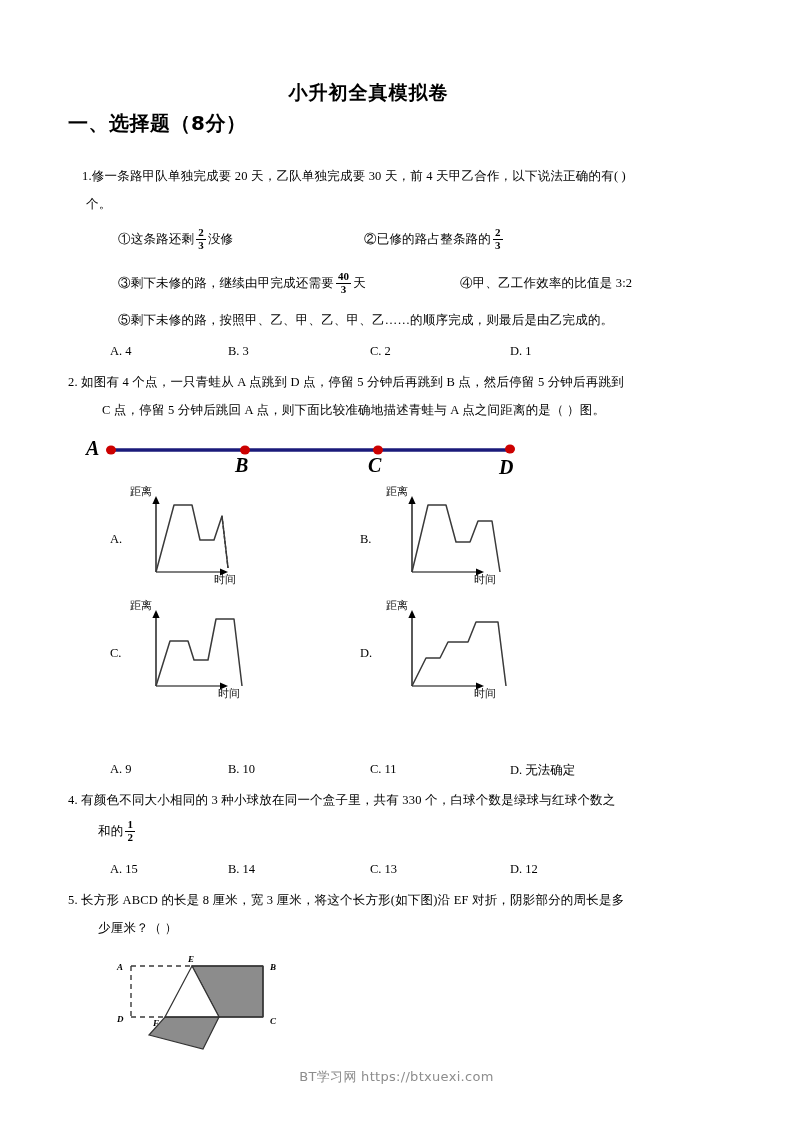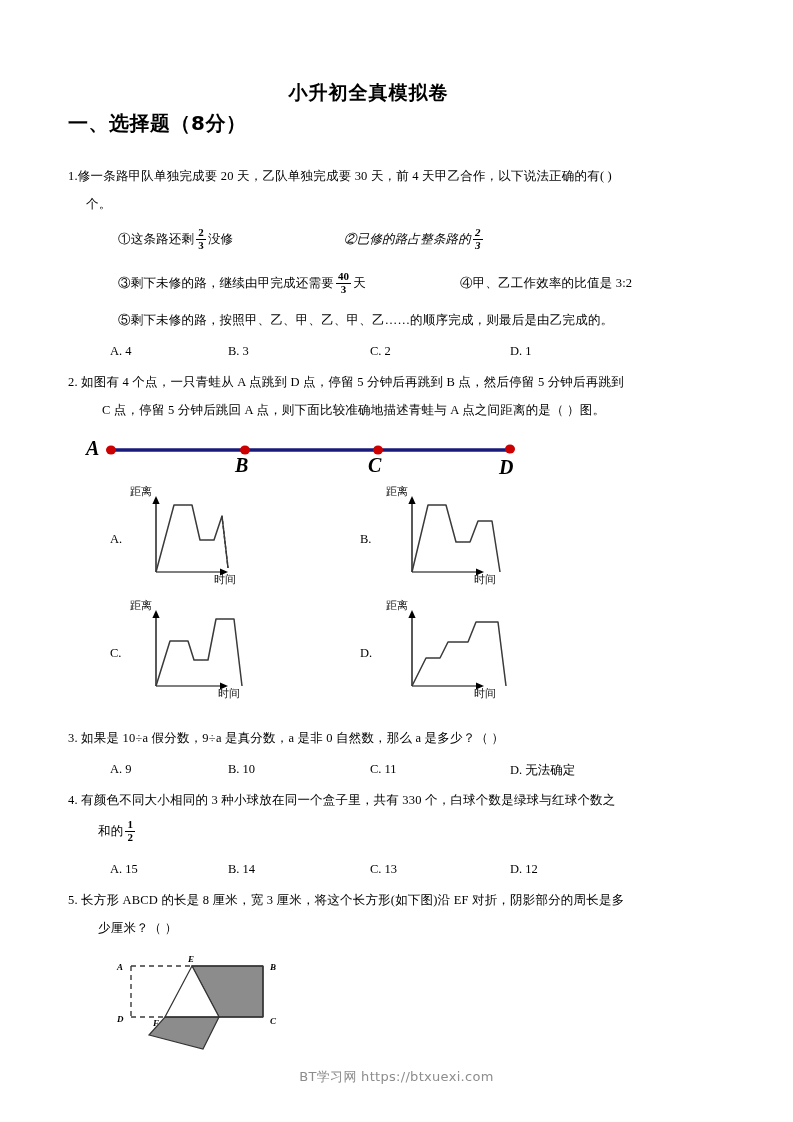--- a/index.html
+++ b/index.html
@@ -118,29 +118,29 @@
 </style>
 </head>
 <body>
 
 <div class="page">
 
   <div class="doc-title">小升初全真模拟卷</div>
 
   <div class="section-heading">一、选择题（8分）</div>
 
-  <div class="qline" style="left:68px; top:168px;font-family:Liberation Serif, serif;">
+  <div class="qline" style="left:82px; top:168px;font-family:Liberation Serif, serif;">
     <span class="qnum">1.</span><span>修一条路甲队单独完成要 20 天，乙队单独完成要 30 天，前 4 天甲乙合作，以下说法正确的有(      )</span>
   </div>
   <div class="qline" style="left:86px; top:196px;">个。</div>
 
   <div class="qline" style="left:118px; top:228px;">
     <span>①这条路还剩</span><span class="frac"><span class="num">2</span><span class="den">3</span></span><span>没修</span>
   </div>
-  <div class="qline" style="left:344px; top:228px;font-style:italic;">
+  <div class="qline" style="left:364px; top:228px;">
     <span>②已修的路占整条路的</span><span class="frac"><span class="num">2</span><span class="den">3</span></span>
   </div>
 
   <div class="qline" style="left:118px; top:272px;">
     <span>③剩下未修的路，继续由甲完成还需要</span><span class="frac"><span class="num">40</span><span class="den">3</span></span><span>天</span>
   </div>
   <div class="qline" style="left:460px; top:275px;">④甲、乙工作效率的比值是 3:2</div>
 
   <div class="qline" style="left:118px; top:312px;">⑤剩下未修的路，按照甲、乙、甲、乙、甲、乙……的顺序完成，则最后是由乙完成的。</div>
 
@@ -218,23 +218,20 @@
     <div class="axis-label" style="left:114px; top:84px;">时间</div>
     <svg width="180" height="106" viewBox="0 0 180 106">
       <line x1="52" y1="14" x2="52" y2="84" stroke="#000" stroke-width="1.3"></line>
       <polygon points="52,8 48.4,16 55.6,16" fill="#000"></polygon>
       <line x1="52" y1="84" x2="118" y2="84" stroke="#000" stroke-width="1.1"></line>
       <polygon points="124,84 116,80.4 116,87.6" fill="#000"></polygon>
       <polyline points="52,84 66,56 80,56 88,40 108,40 116,20 138,20 146,84" fill="none" stroke="#3a3a3a" stroke-width="1.5" stroke-linejoin="round"></polyline>
     </svg>
   </div>
 
-  <div class="qline" style="left:68px; top:730px;">
-    <span class="qnum">3.</span>&nbsp;<span>如果是 10÷a 假分数，9÷a 是真分数，a 是非 0 自然数，那么 a 是多少？（          ）</span>
-  </div>
   <div class="opt-row" style="left:0; top:762px; width:793px; height:18px;">
     <span class="opt" style="left:110px;">A. 9</span>
     <span class="opt" style="left:228px;">B. 10</span>
     <span class="opt" style="left:370px;">C. 11</span>
     <span class="opt" style="left:510px;">D. 无法确定</span>
   </div>
 
   <div class="qline" style="left:68px; top:792px;">
     <span class="qnum">4.</span>&nbsp;<span>有颜色不同大小相同的 3 种小球放在同一个盒子里，共有 330 个，白球个数是绿球与红球个数之</span>
   </div>

